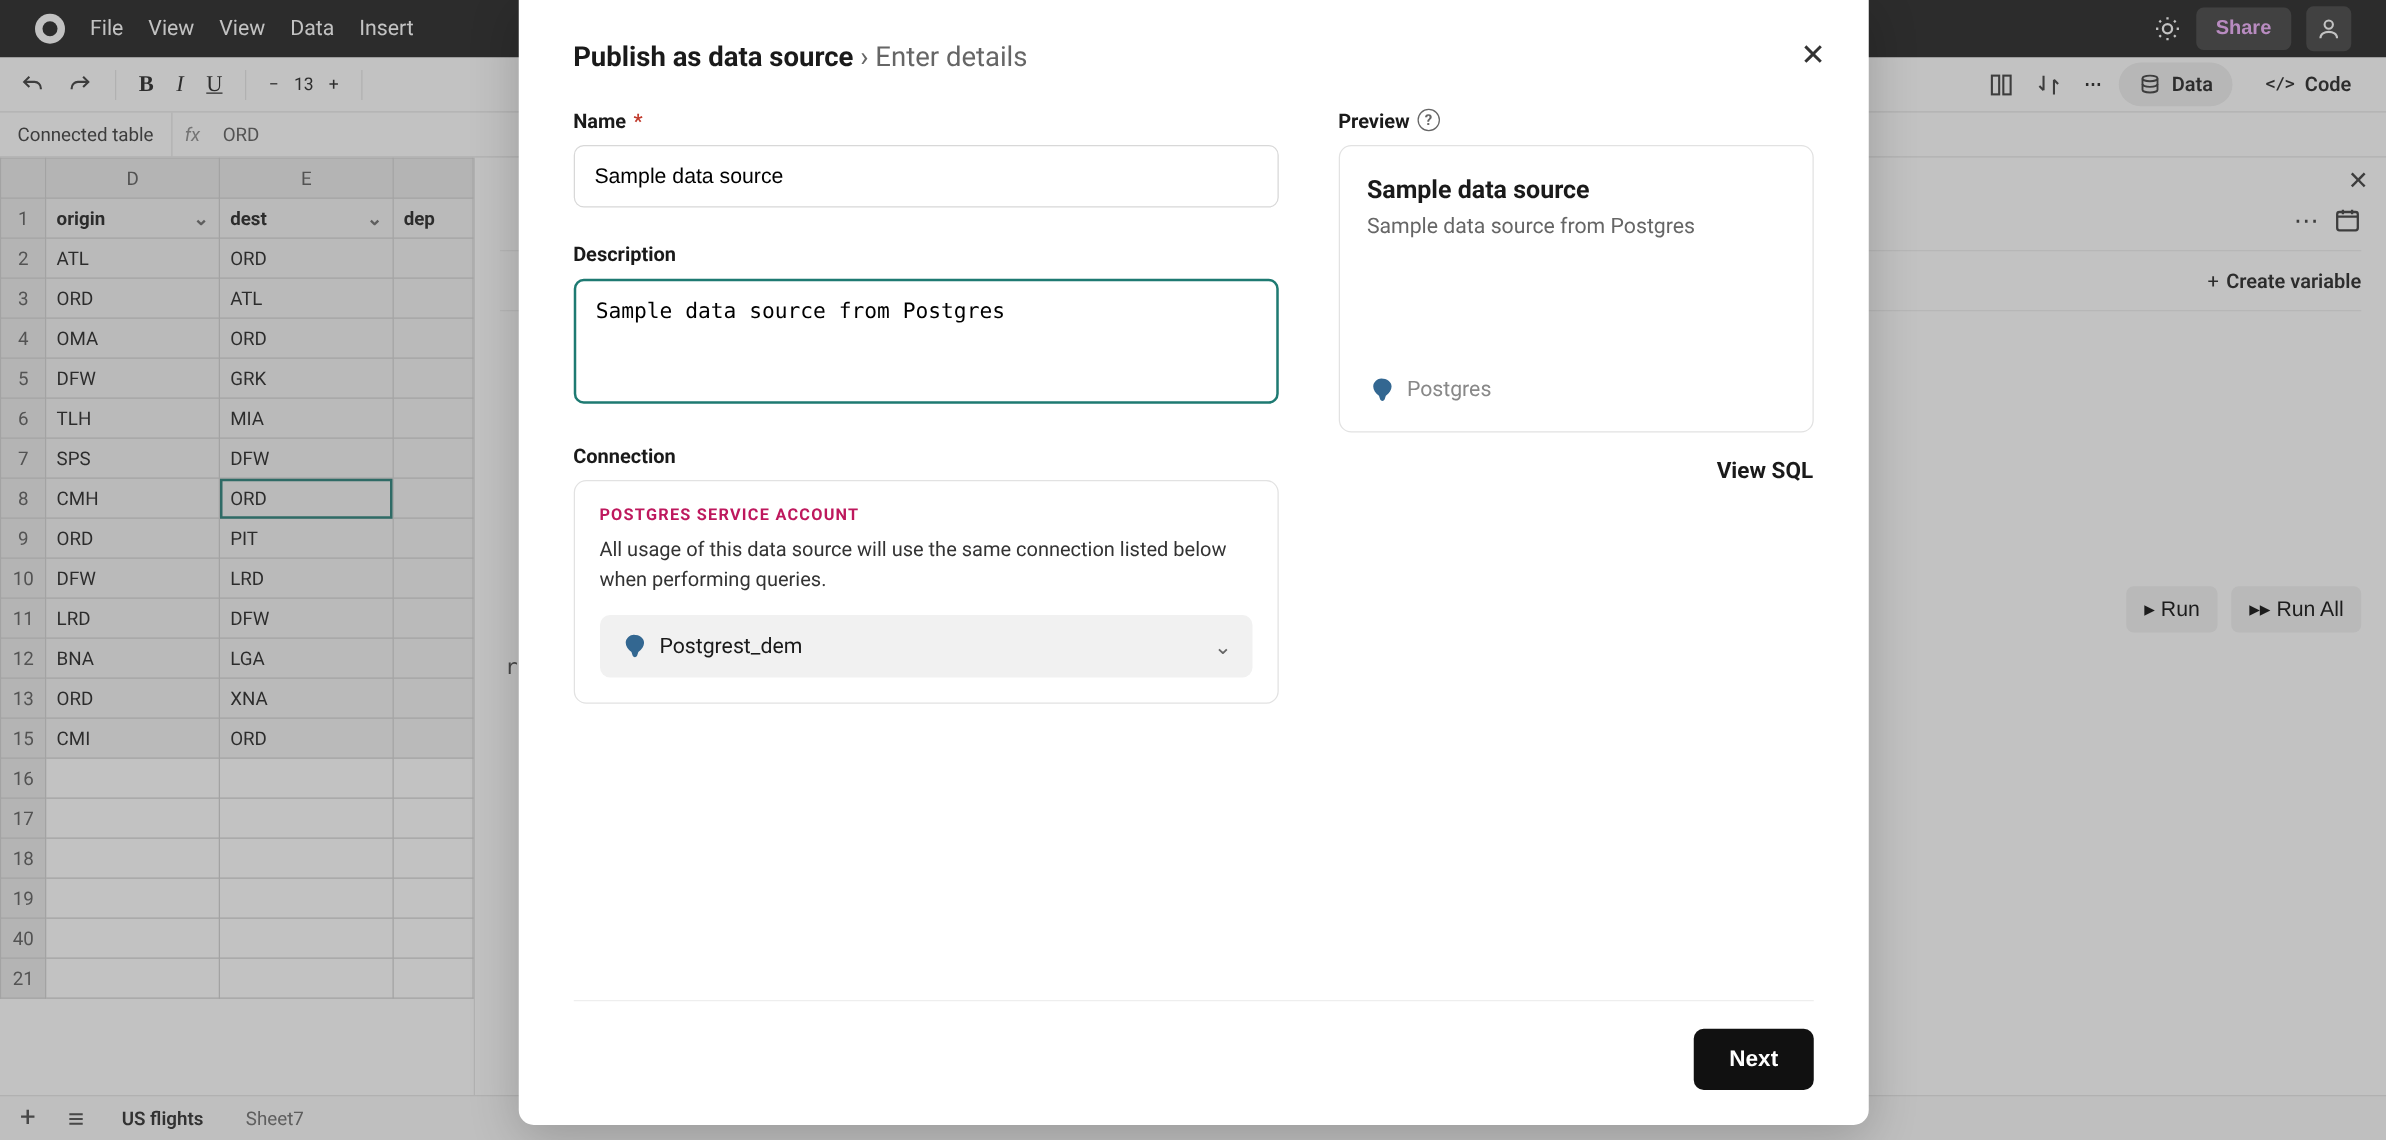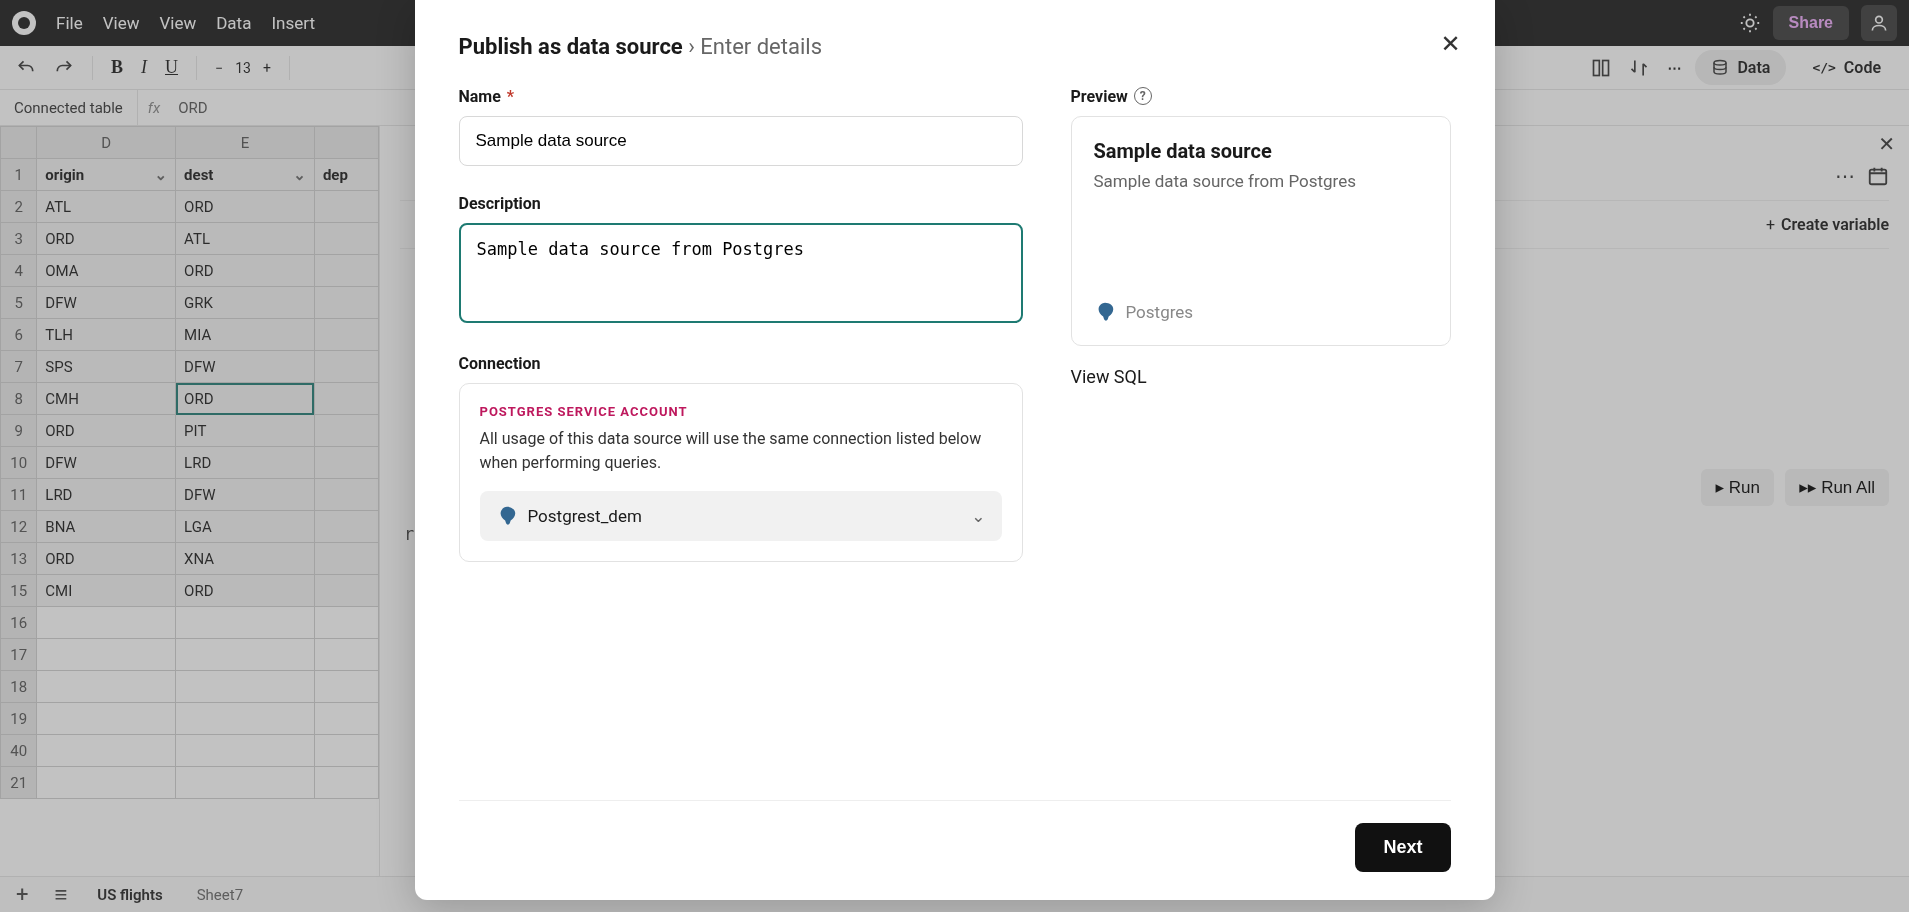--- a/index.html
+++ b/index.html
@@ -1,19 +1,19 @@
 <!DOCTYPE html>
 <html><head>
 <meta charset="utf-8">
 <style>
 * { box-sizing: border-box; margin: 0; padding: 0; }
 body { font-family: -apple-system, BlinkMacSystemFont, "Segoe UI", Roboto, sans-serif; font-size: 14px; color: #1a1a1a; background: #fff; overflow: hidden; width: 1909px; height: 912px; position: relative; }
 
 
-.menubar { background: #1a1a1a; height: 46px; display: flex; align-items: center; padding: 0 12px; color: #fff; gap: 20px; }
+.menubar { background: #1a1a1a; height: 46px; display: flex; align-items: center; padding: 0 28px; color: #fff; gap: 20px; }
 .menubar .logo { width: 24px; height: 24px; background: #fff; border-radius: 50%; position: relative; }
 .menubar .logo::after { content:""; position:absolute; width:12px; height:12px; background:#1a1a1a; border-radius:50%; top:6px; left:6px; }
 .menubar .menu-item { font-size: 17px; cursor: pointer; }
 .menubar .spacer { flex: 1; }
 .menubar .right-icons { display:flex; align-items:center; gap:12px; }
 .menubar .share-btn { background:#3a3a3a; color:#f0abfc; padding:8px 16px; border-radius:6px; font-weight:600; font-size:16px; border:none; cursor:pointer; }
 .menubar .icon-btn { width:36px; height:36px; display:flex; align-items:center; justify-content:center; background:#3a3a3a; border-radius:6px; cursor:pointer; }
 
 
 .toolbar { height: 44px; border-bottom:1px solid #e5e5e5; display:flex; align-items:center; padding:0 12px; gap:10px; background:#fff; }
@@ -83,21 +83,21 @@
 .conn-box .svc { font-size:13px; letter-spacing:1px; color:#be185d; font-weight:700; margin-bottom:8px; }
 .conn-box .desc { font-size:16px; color:#333; line-height:1.5; margin-bottom:16px; }
 .conn-select { background:#f1f1f1; border-radius:8px; padding:14px 16px; display:flex; align-items:center; gap:10px; font-size:17px; cursor:pointer; }
 .conn-select .chev { margin-left:auto; color:#666; }
 .pg-icon { width:22px; height:22px; display:inline-block; }
 
 .preview-card { border:1px solid #e2e2e2; border-radius:10px; padding:22px; height:230px; display:flex; flex-direction:column; }
 .preview-card h3 { font-size:20px; font-weight:700; margin-bottom:8px; }
 .preview-card p { font-size:17px; color:#666; }
 .preview-card .footer { margin-top:auto; display:flex; align-items:center; gap:10px; color:#888; font-size:17px; }
-.view-sql { text-align:left; font-weight:400; font-size:18px; margin-top:20px; cursor:pointer; }
+.view-sql { text-align:right; font-weight:700; font-size:18px; margin-top:20px; cursor:pointer; }
 
 .modal-footer { border-top:1px solid #eee; padding-top:22px; display:flex; justify-content:flex-end; }
 .next-btn { background:#111; color:#fff; border:none; padding:14px 28px; border-radius:8px; font-size:18px; font-weight:600; cursor:pointer; }
 
 svg { display:block; }
 .help-circle { width:18px; height:18px; border:1.5px solid #666; border-radius:50%; display:inline-flex; align-items:center; justify-content:center; font-size:12px; color:#666; }
 </style>
 </head>
 <body>
 

